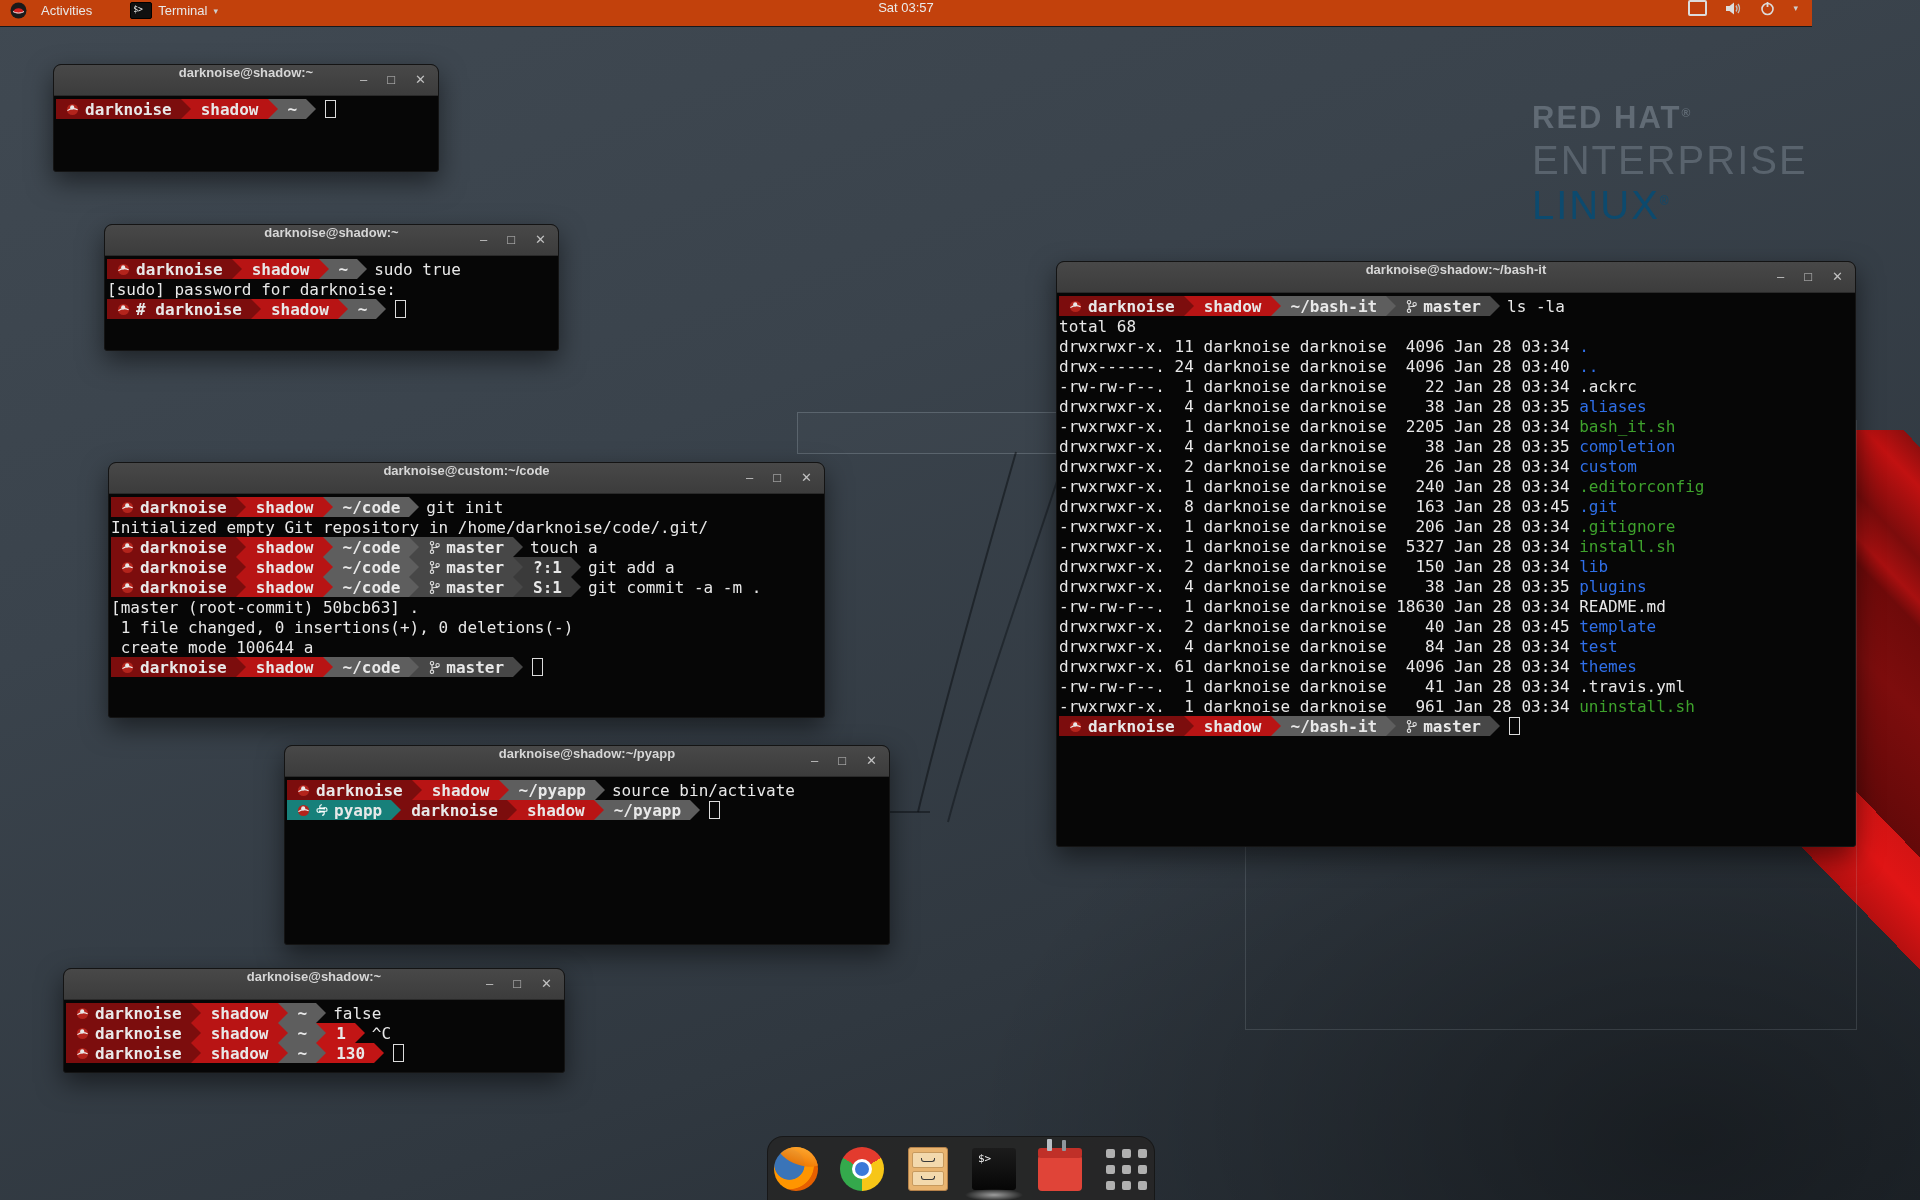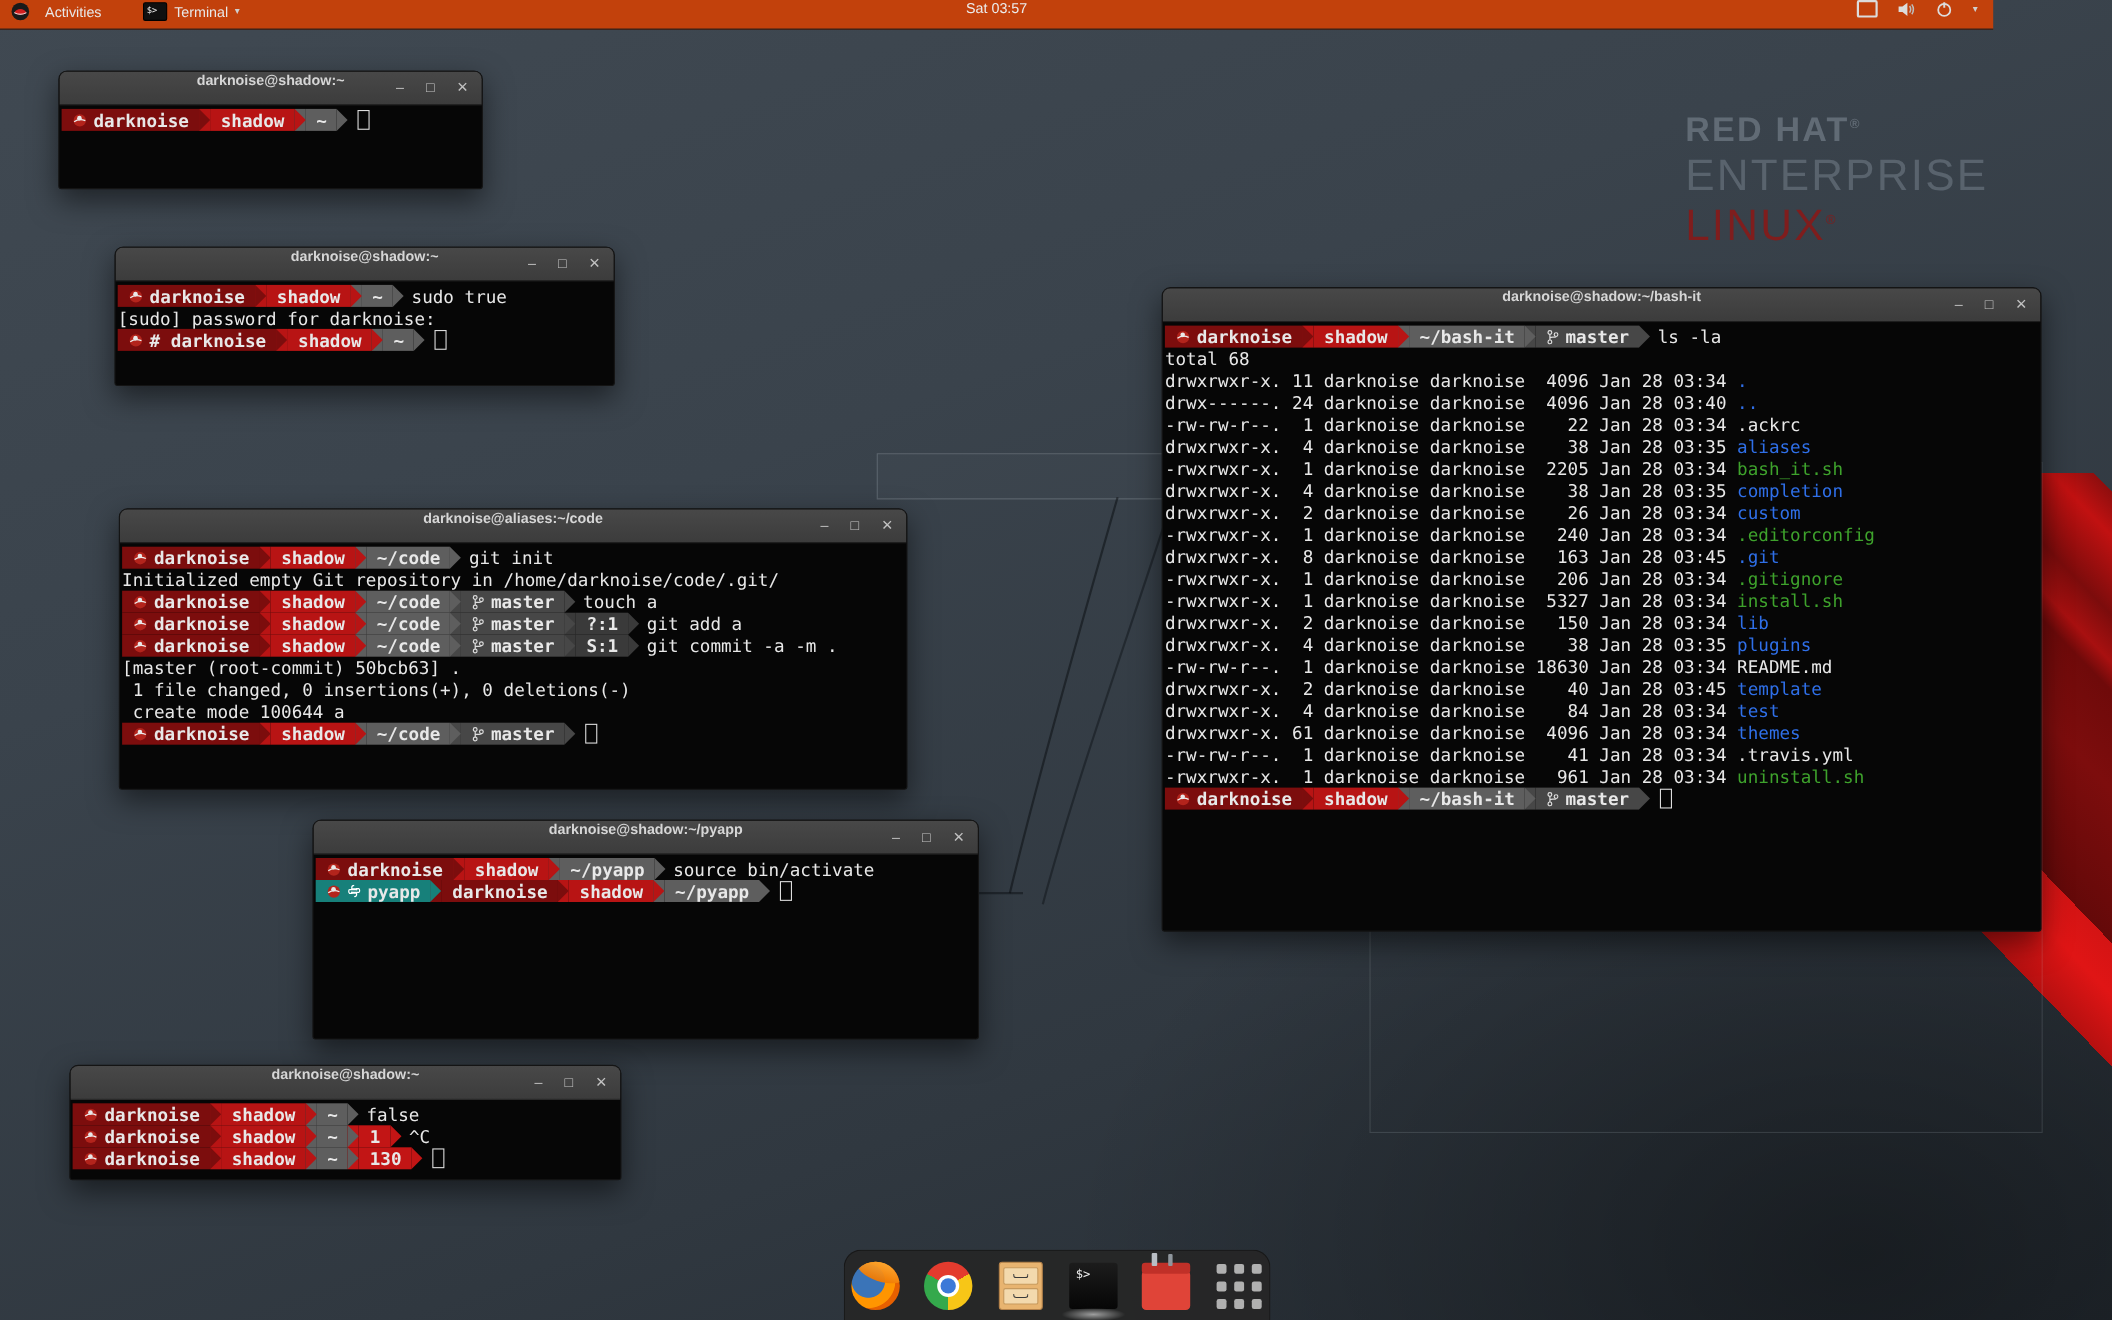--- a/index.html
+++ b/index.html
@@ -24,21 +24,21 @@
   .term-mini{width:18px;height:15px;background:#101010;border:1px solid #000;border-radius:2px;
     color:#efefef;font-size:8px;line-height:13px;padding-left:2px;font-family:"DejaVu Sans Mono",monospace;}
   .caret{font-size:9px;color:#cfcfcf;}
   .tb-clock{position:absolute;left:0;right:0;text-align:center;font-weight:400;color:#ececec;}
   .tb-right{margin-left:auto;display:flex;align-items:center;gap:18px;padding-right:14px;z-index:2;}
   .disp-ico{width:15px;height:12px;border:2px solid #dcdcdc;border-radius:2px;}
   
   .brand{position:absolute;left:1532px;top:100px;color:#5d6771;z-index:1;user-select:none;}
   .brand .l1{font-size:31px;font-weight:700;letter-spacing:2px;color:#616b75;}
   .brand .l2{font-size:40px;letter-spacing:2px;margin-top:2px;color:#59636d;}
-  .brand .l3{font-size:40px;letter-spacing:2px;color:#7f1d1d;}
+  .brand .l3{font-size:40px;letter-spacing:2px;color:#0c4a6e;}
   .brand sup{font-size:12px;}
   
   .wp-band{position:absolute;left:797px;top:412px;width:263px;height:40px;
     border:1px solid rgba(200,212,222,.22);border-right:none;background:rgba(255,255,255,.02);z-index:1;}
   .wp-rect{position:absolute;left:1245px;top:420px;width:610px;height:608px;
     border:1px solid rgba(200,212,222,.15);z-index:3;}
   .arcs{position:absolute;left:0;top:0;z-index:1;pointer-events:none;}
   
   .stripes{
     position:absolute;left:1245px;top:430px;width:675px;height:690px;z-index:2;
@@ -186,21 +186,21 @@
       <div class="tline"><span>[sudo] password for darknoise:</span></div>
       <div class="tline"><span class="seg" style="background: rgb(124, 13, 13);"><span class="segicon"><svg width="13" height="13" viewBox="0 0 13 13">
               <circle cx="6.5" cy="6.5" r="5.6" fill="#b3241c"></circle>
               <path d="M1.4 7.6 c3-2.2 7.2-2.2 10.2-0.9" stroke="#eee" stroke-width="1.1" fill="none"></path>
               <circle cx="6.2" cy="4.4" r="2.1" fill="#e9e9e9"></circle>
             </svg></span><span># darknoise</span></span><span class="arrow" style="border-left-color: rgb(124, 13, 13); background: rgb(184, 20, 20);"></span><span class="seg" style="background: rgb(184, 20, 20);"><span>shadow</span></span><span class="arrow" style="border-left-color: rgb(184, 20, 20); background: rgb(94, 94, 94);"></span><span class="seg" style="background: rgb(94, 94, 94);"><span>~</span></span><span class="arrow" style="border-left-color: rgb(94, 94, 94); background: transparent;"></span><span class="cursor"></span></div>
     </div>
   </div>
 <div class="term" style="left:108px;top:462px;width:715px;height:254px;">
     <div class="tbar">
-      <span class="ttitle">darknoise@aliases:~/code</span>
+      <span class="ttitle">darknoise@custom:~/code</span>
       <span class="tbtns">
         <span>–</span>
         <span>□</span>
         <span>✕</span>
       </span>
     </div>
     <div class="tbody">
       <div class="tline"><span class="seg" style="background: rgb(124, 13, 13);"><span class="segicon"><svg width="13" height="13" viewBox="0 0 13 13">
               <circle cx="6.5" cy="6.5" r="5.6" fill="#b3241c"></circle>
               <path d="M1.4 7.6 c3-2.2 7.2-2.2 10.2-0.9" stroke="#eee" stroke-width="1.1" fill="none"></path>

